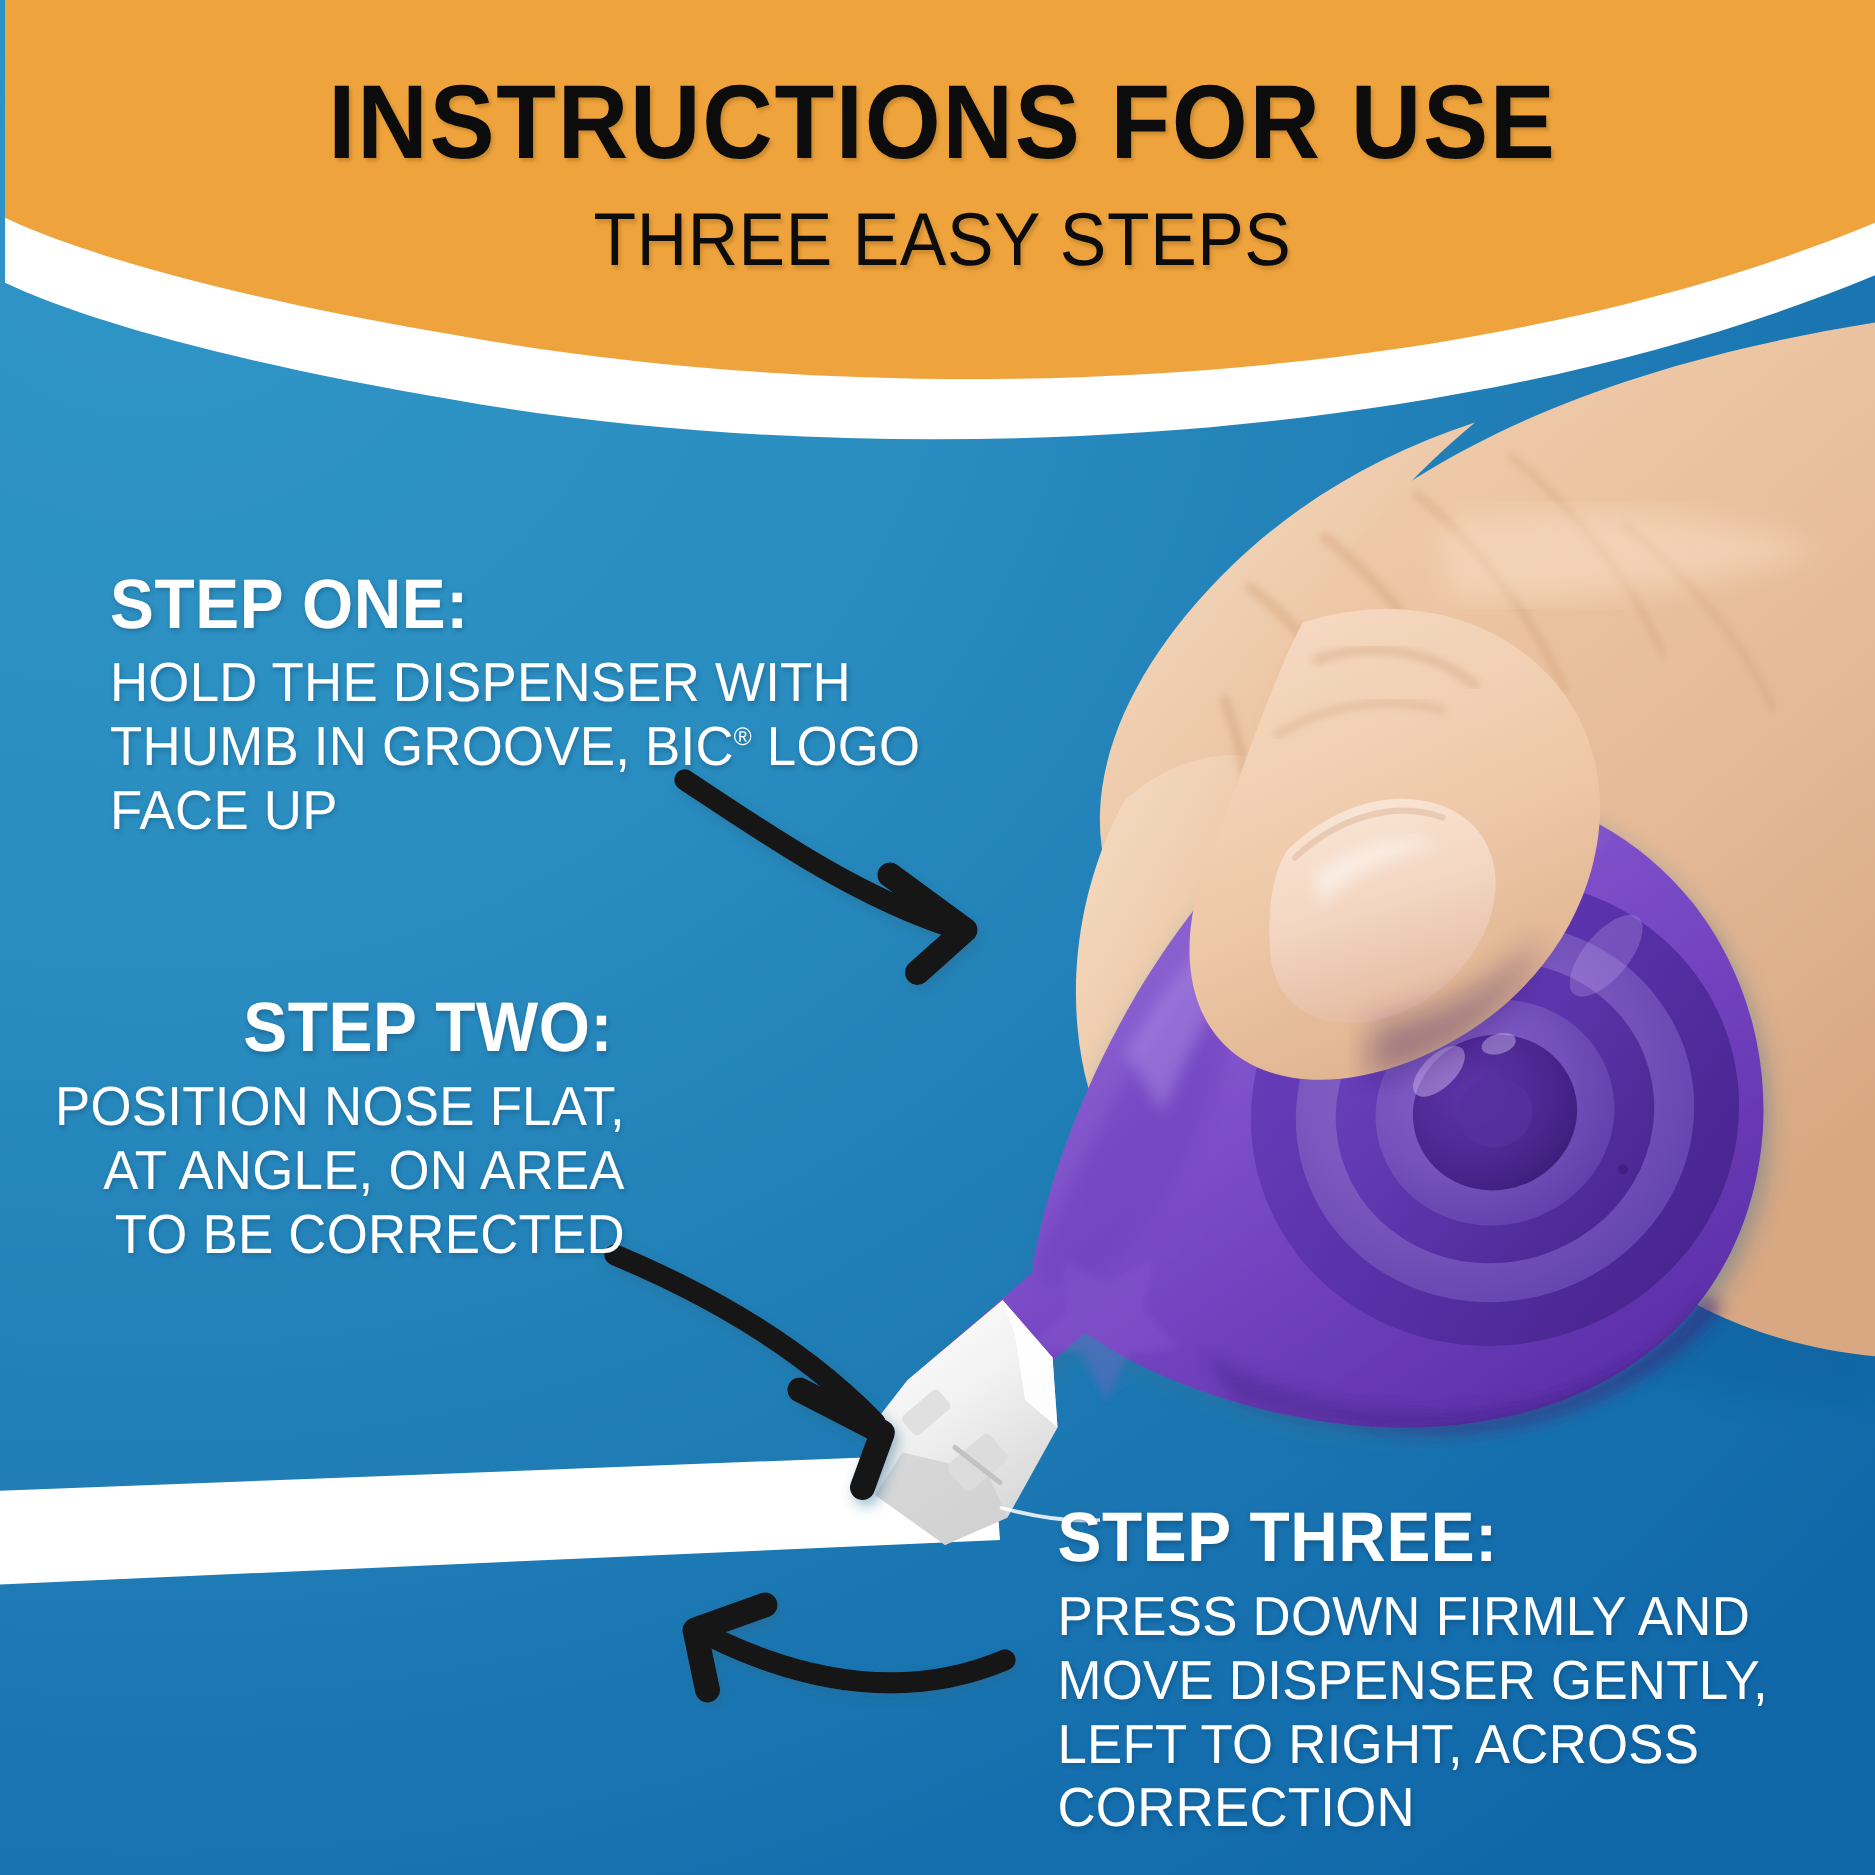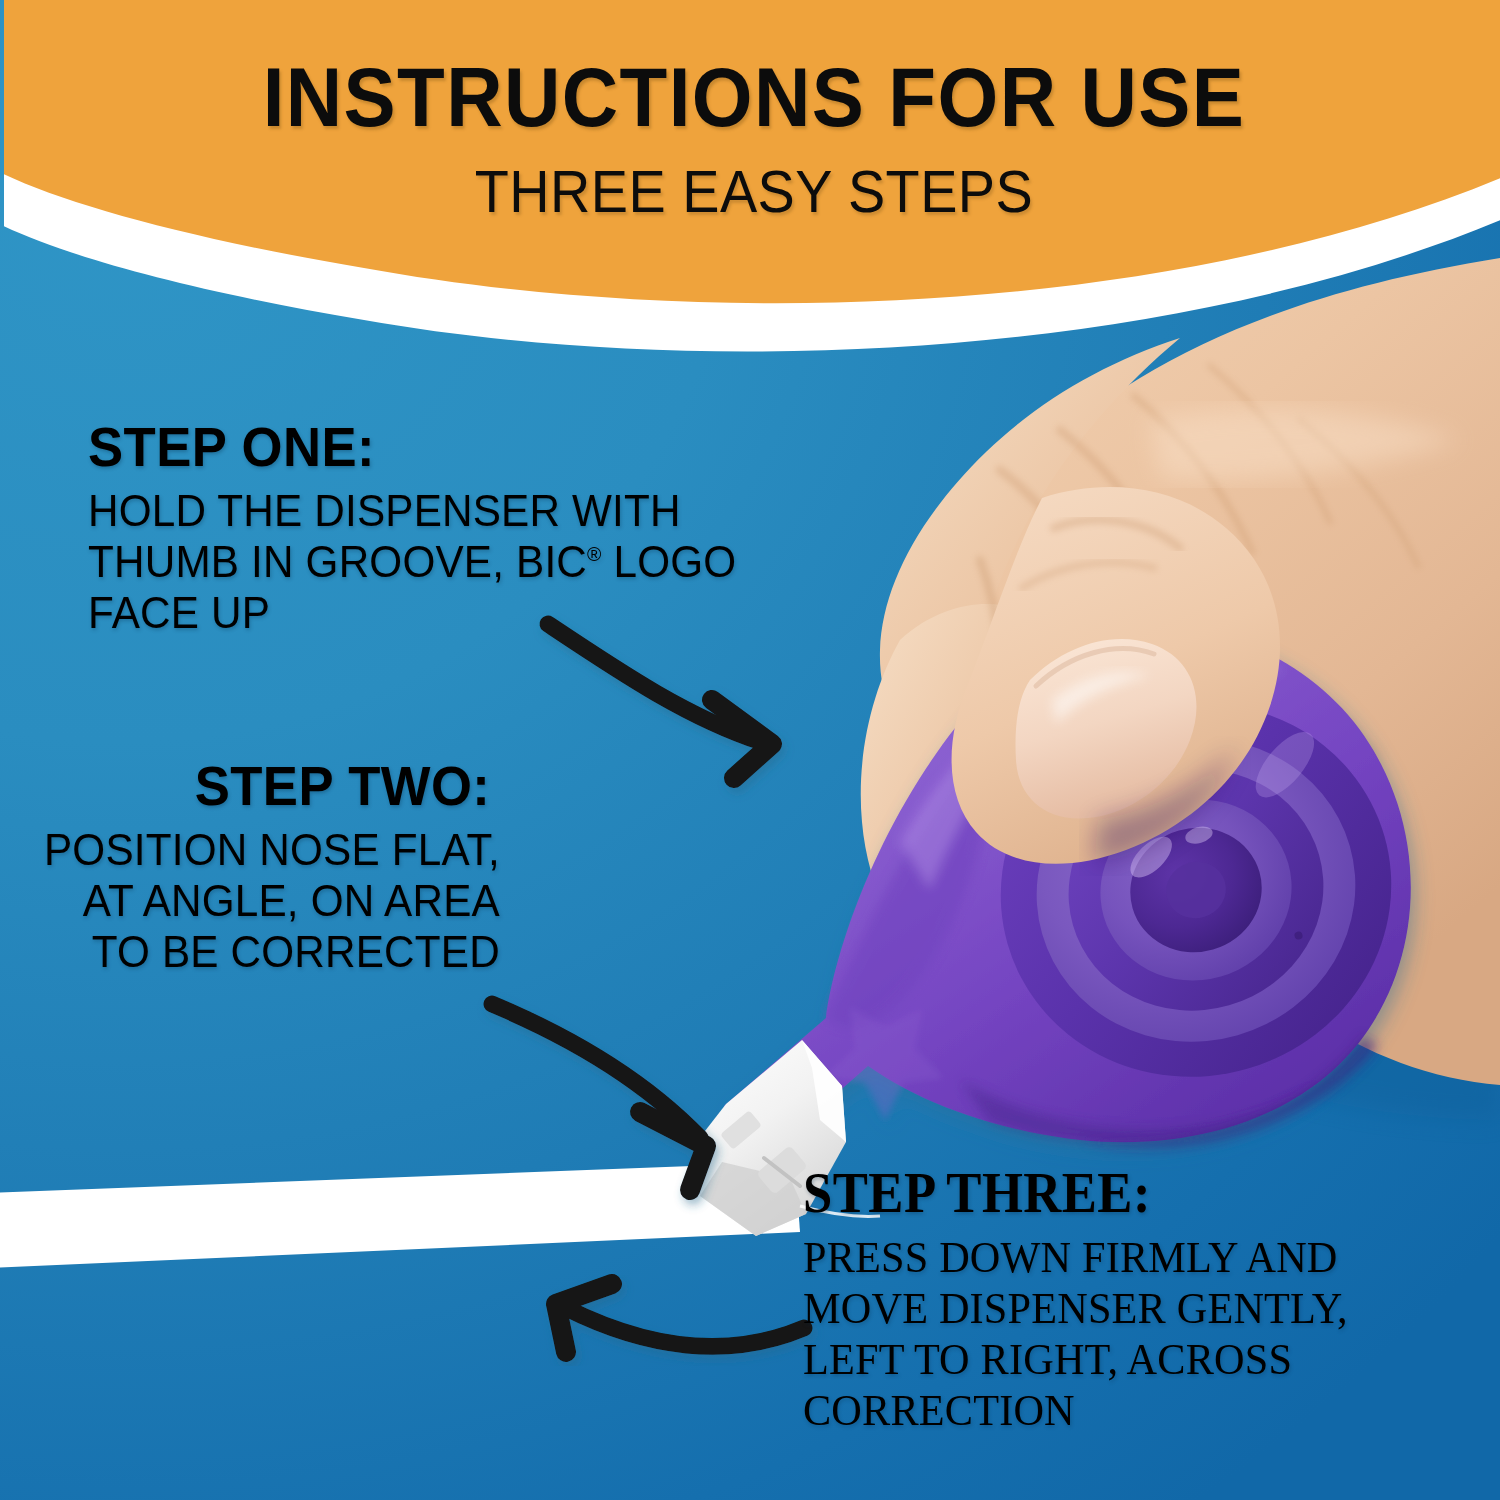--- a/index.html
+++ b/index.html
@@ -73,21 +73,22 @@
   
   .paper-band { position: absolute; left: 0; top: 0; z-index: 2; }
 
   
   .arrows { position: absolute; left: 0; top: 0; z-index: 5; }
 
   
   .step {
     position: absolute;
     z-index: 6;
-    color: #000000;
+    color: #ffffff;
+    margin-top: 36px;
   }
   .step-title {
     font-size: 56px;
     font-weight: 700;
     letter-spacing: 0.5px;
     line-height: 1.02;
     transform: scaleX(0.94);
     transform-origin: left center;
     text-shadow: 1px 2px 4px rgba(0,40,70,0.30);
     margin: 0 0 10px 0;
@@ -105,21 +106,21 @@
   }
   .step-body .ln { display: block; white-space: nowrap; }
   .step-body sup {
     font-size: 0.46em;
     vertical-align: super;
     line-height: 0;
   }
 
   #step-one   { left: 88px;  top: 418px; }
   #step-two   { left: 44px;  top: 757px; text-align: right; }
-  #step-three { left: 803px; top: 1165px; font-family: Liberation Serif, serif; }
+  #step-three { left: 846px; top: 1165px; }
 </style>
 </head>
 <body>
 
 <div id="canvas">
 
   <div class="bg-blue"></div>
 
   <svg class="paper-band" width="1500" height="1500" viewBox="0 0 1500 1500">
     <path d="M -10 1193 L 795 1162 L 800 1232 L -10 1268 Z" fill="#ffffff"></path>

